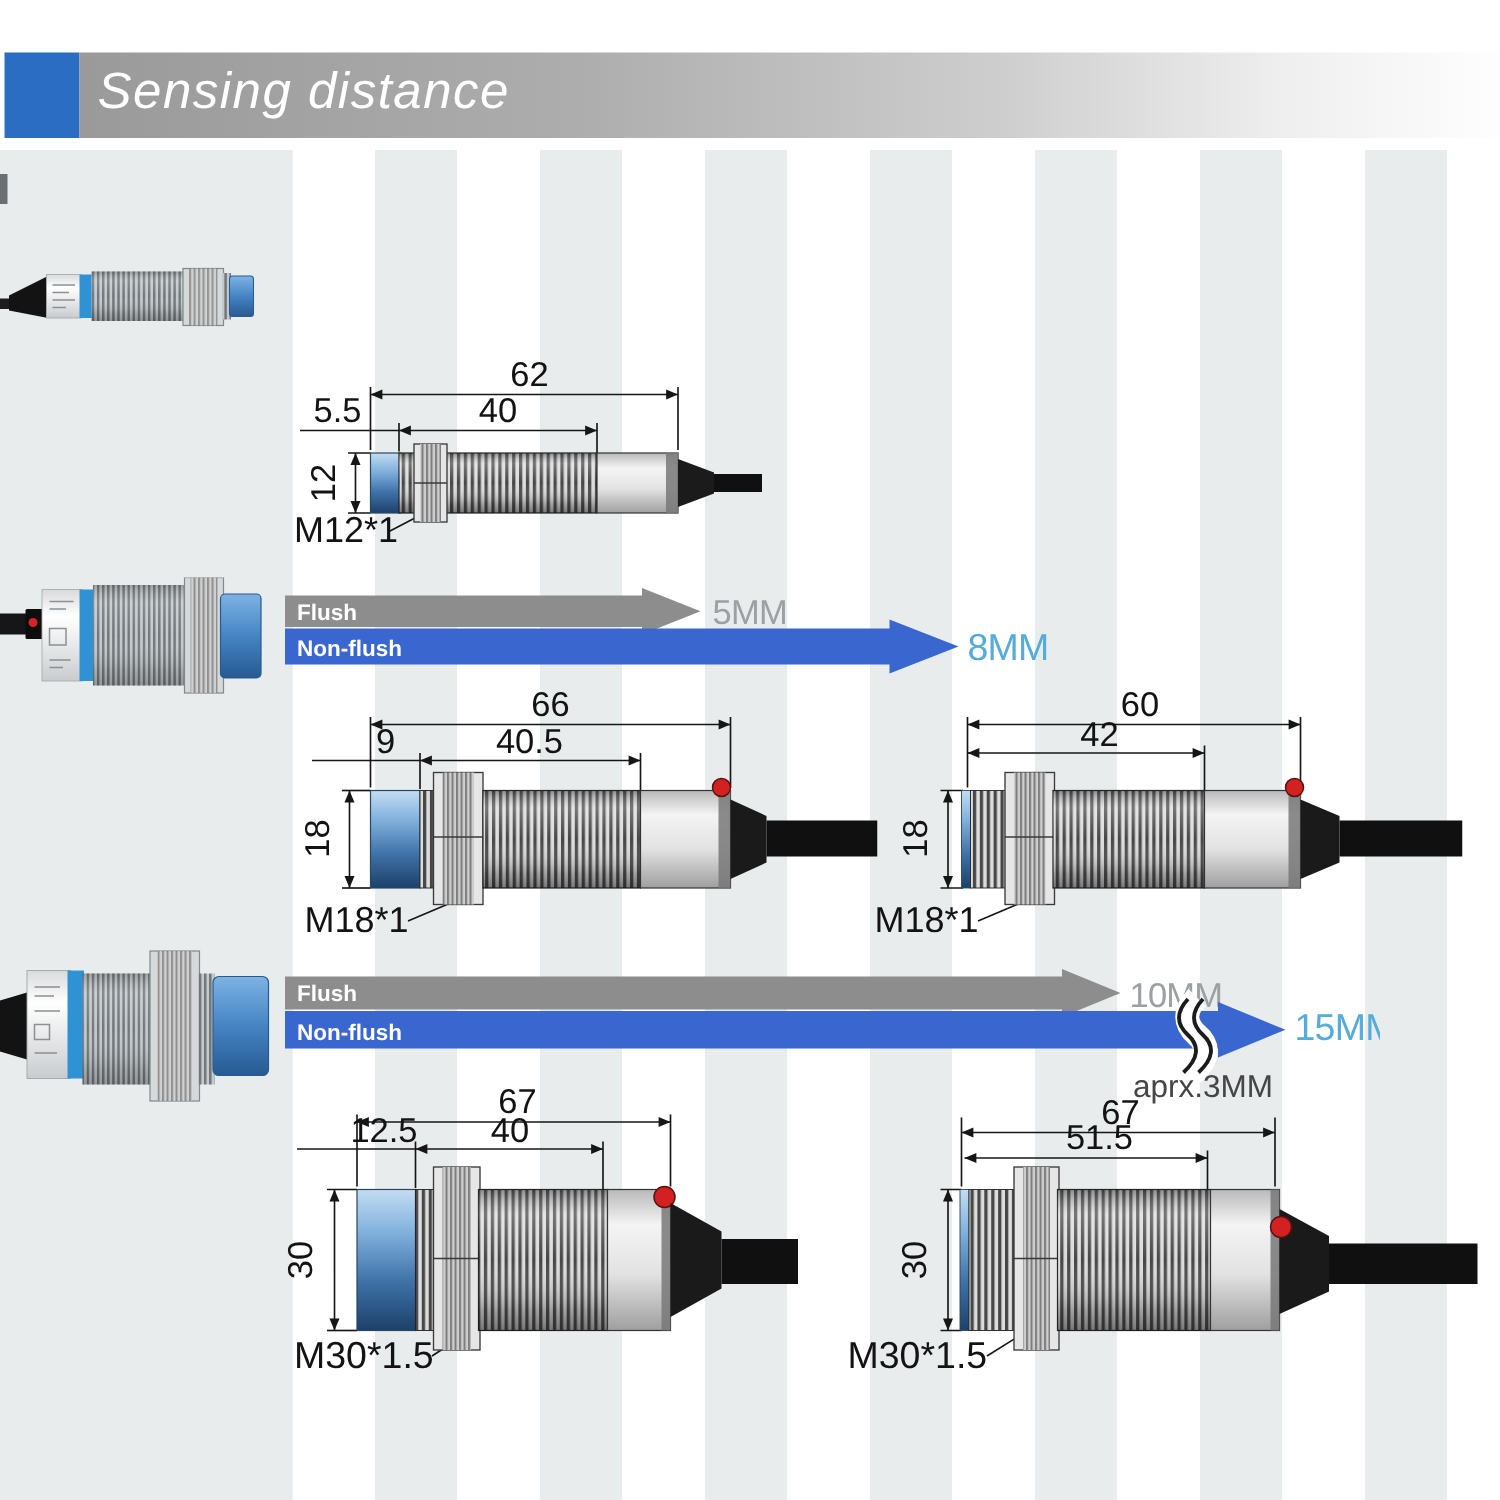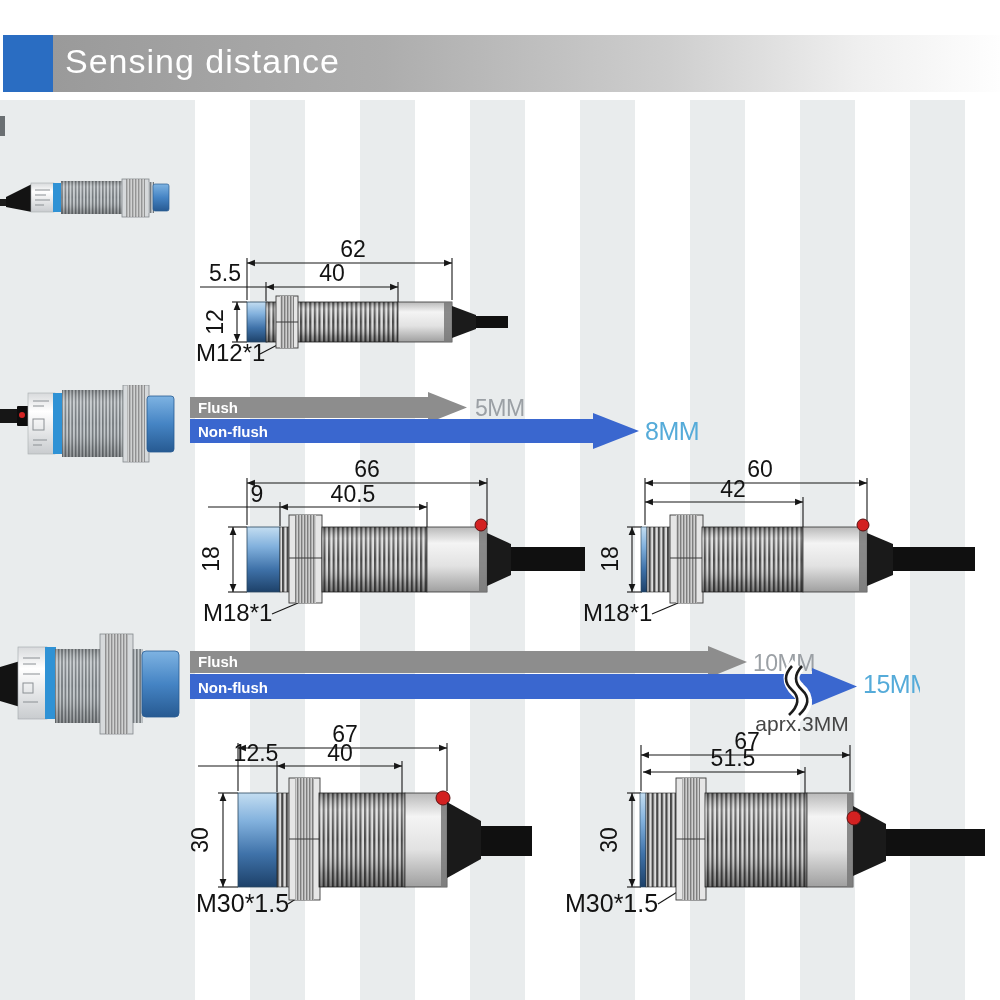--- a/index.html
+++ b/index.html
@@ -7,21 +7,21 @@
           font-family:"Liberation Sans",sans-serif;}
   .abs{position:absolute;}
   
   .bg-left{left:0;top:100px;width:195px;height:900px;background:#e9eced;}
   .bg-stripes{left:195px;top:100px;width:805px;height:900px;
     background:repeating-linear-gradient(90deg,rgba(0,0,0,0) 0 55px,#e9eced 55px 110px);}
   
   .hdr-accent{left:3px;top:35px;width:50px;height:57px;background:#2a6dc2;}
   .hdr-bar{left:53px;top:35px;width:947px;height:57px;
     background:linear-gradient(90deg,#9a9a9a 0%,#adadad 35%,#cecece 65%,#efefef 85%,#fefefe 100%);}
-  .hdr-title{left:65px;top:42px;font-size:34px;font-weight:500;color:#ffffff;letter-spacing:1px;}
+  .hdr-title{left:65px;top:42px;font-size:34px;font-weight:500;color:#ffffff;letter-spacing:1px;font-style:italic;}
   .edge-artifact{left:0;top:116px;width:5px;height:20px;background:#6a6f72;}
   
   .dim line,.dim path{stroke:#161616;stroke-width:1.1;fill:none;}
   .ah{fill:#161616;stroke:none !important;}
   .dimtxt text{font-size:23px;fill:#131313;font-family:"Liberation Sans",sans-serif;}
   .dimtxt .mlabel{font-size:24px;}
   .dimtxt .mlabel2{font-size:25px;}
   .flabel{font-size:15px;font-weight:bold;fill:#ffffff;font-family:"Liberation Sans",sans-serif;}
   .gval{font-size:23px;fill:#9ba0a5;letter-spacing:-0.5px;font-family:"Liberation Sans",sans-serif;}
   .bval{font-size:25px;fill:#55abd9;letter-spacing:-0.5px;font-family:"Liberation Sans",sans-serif;}

